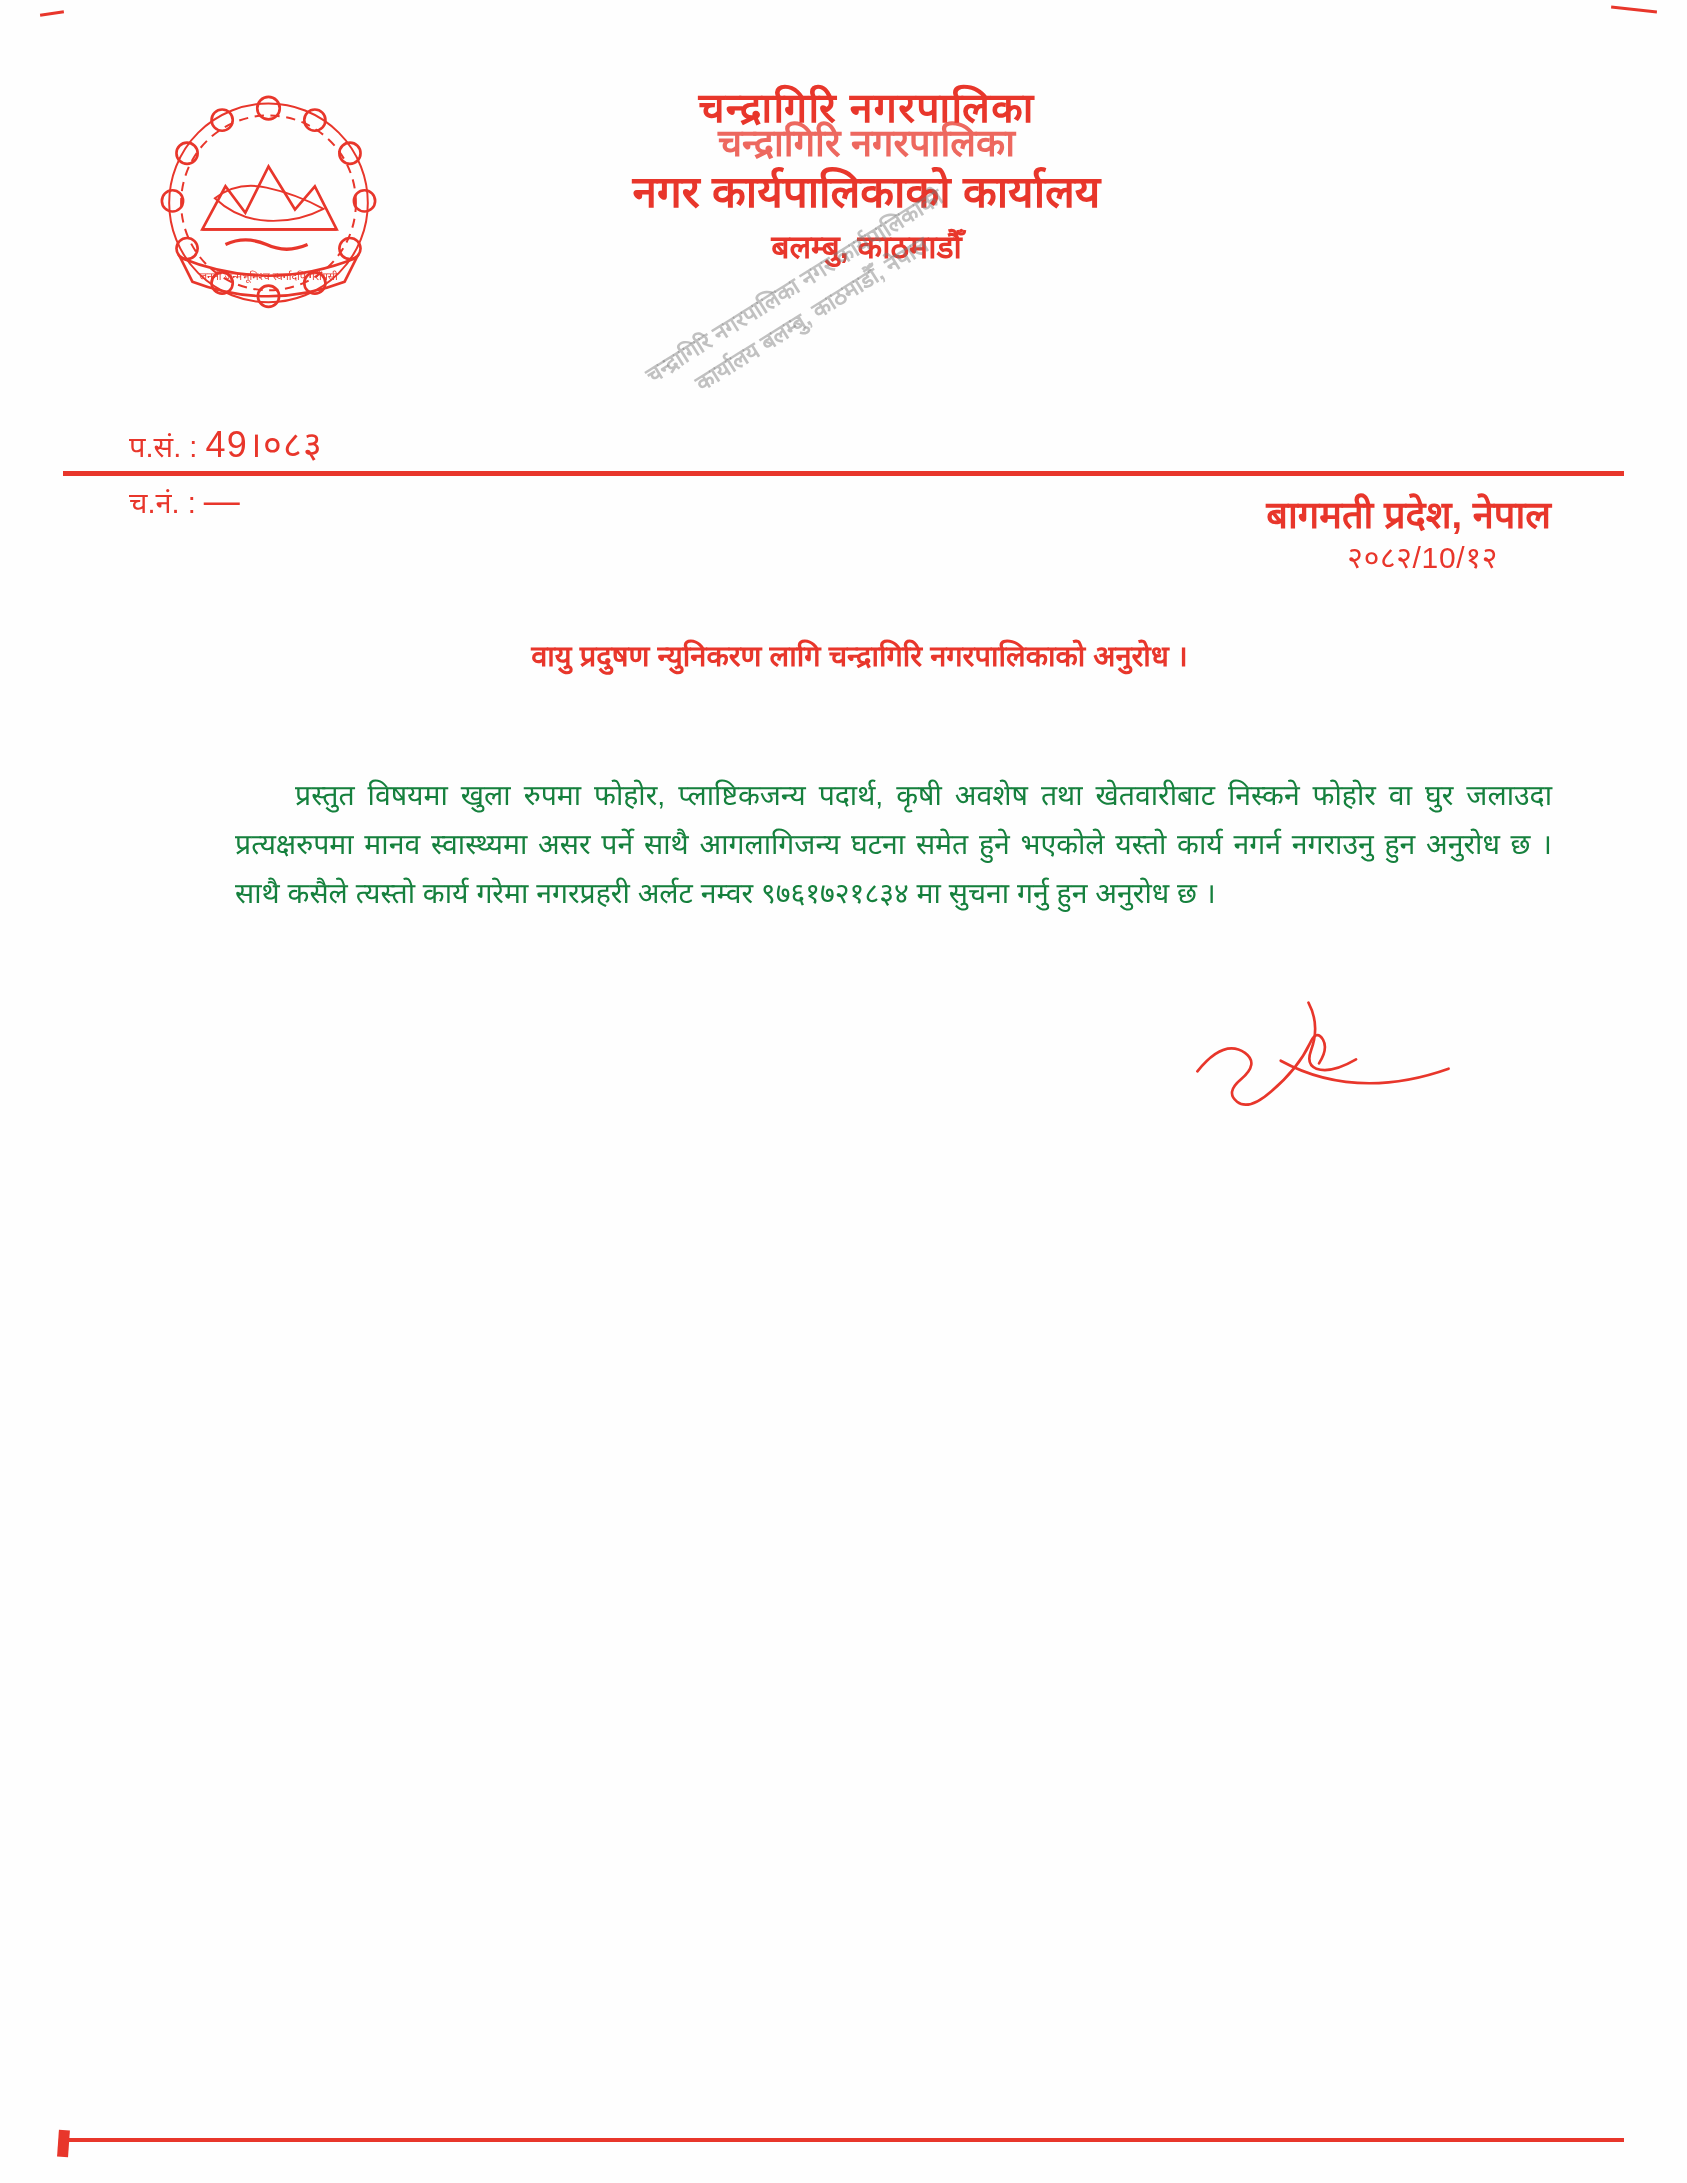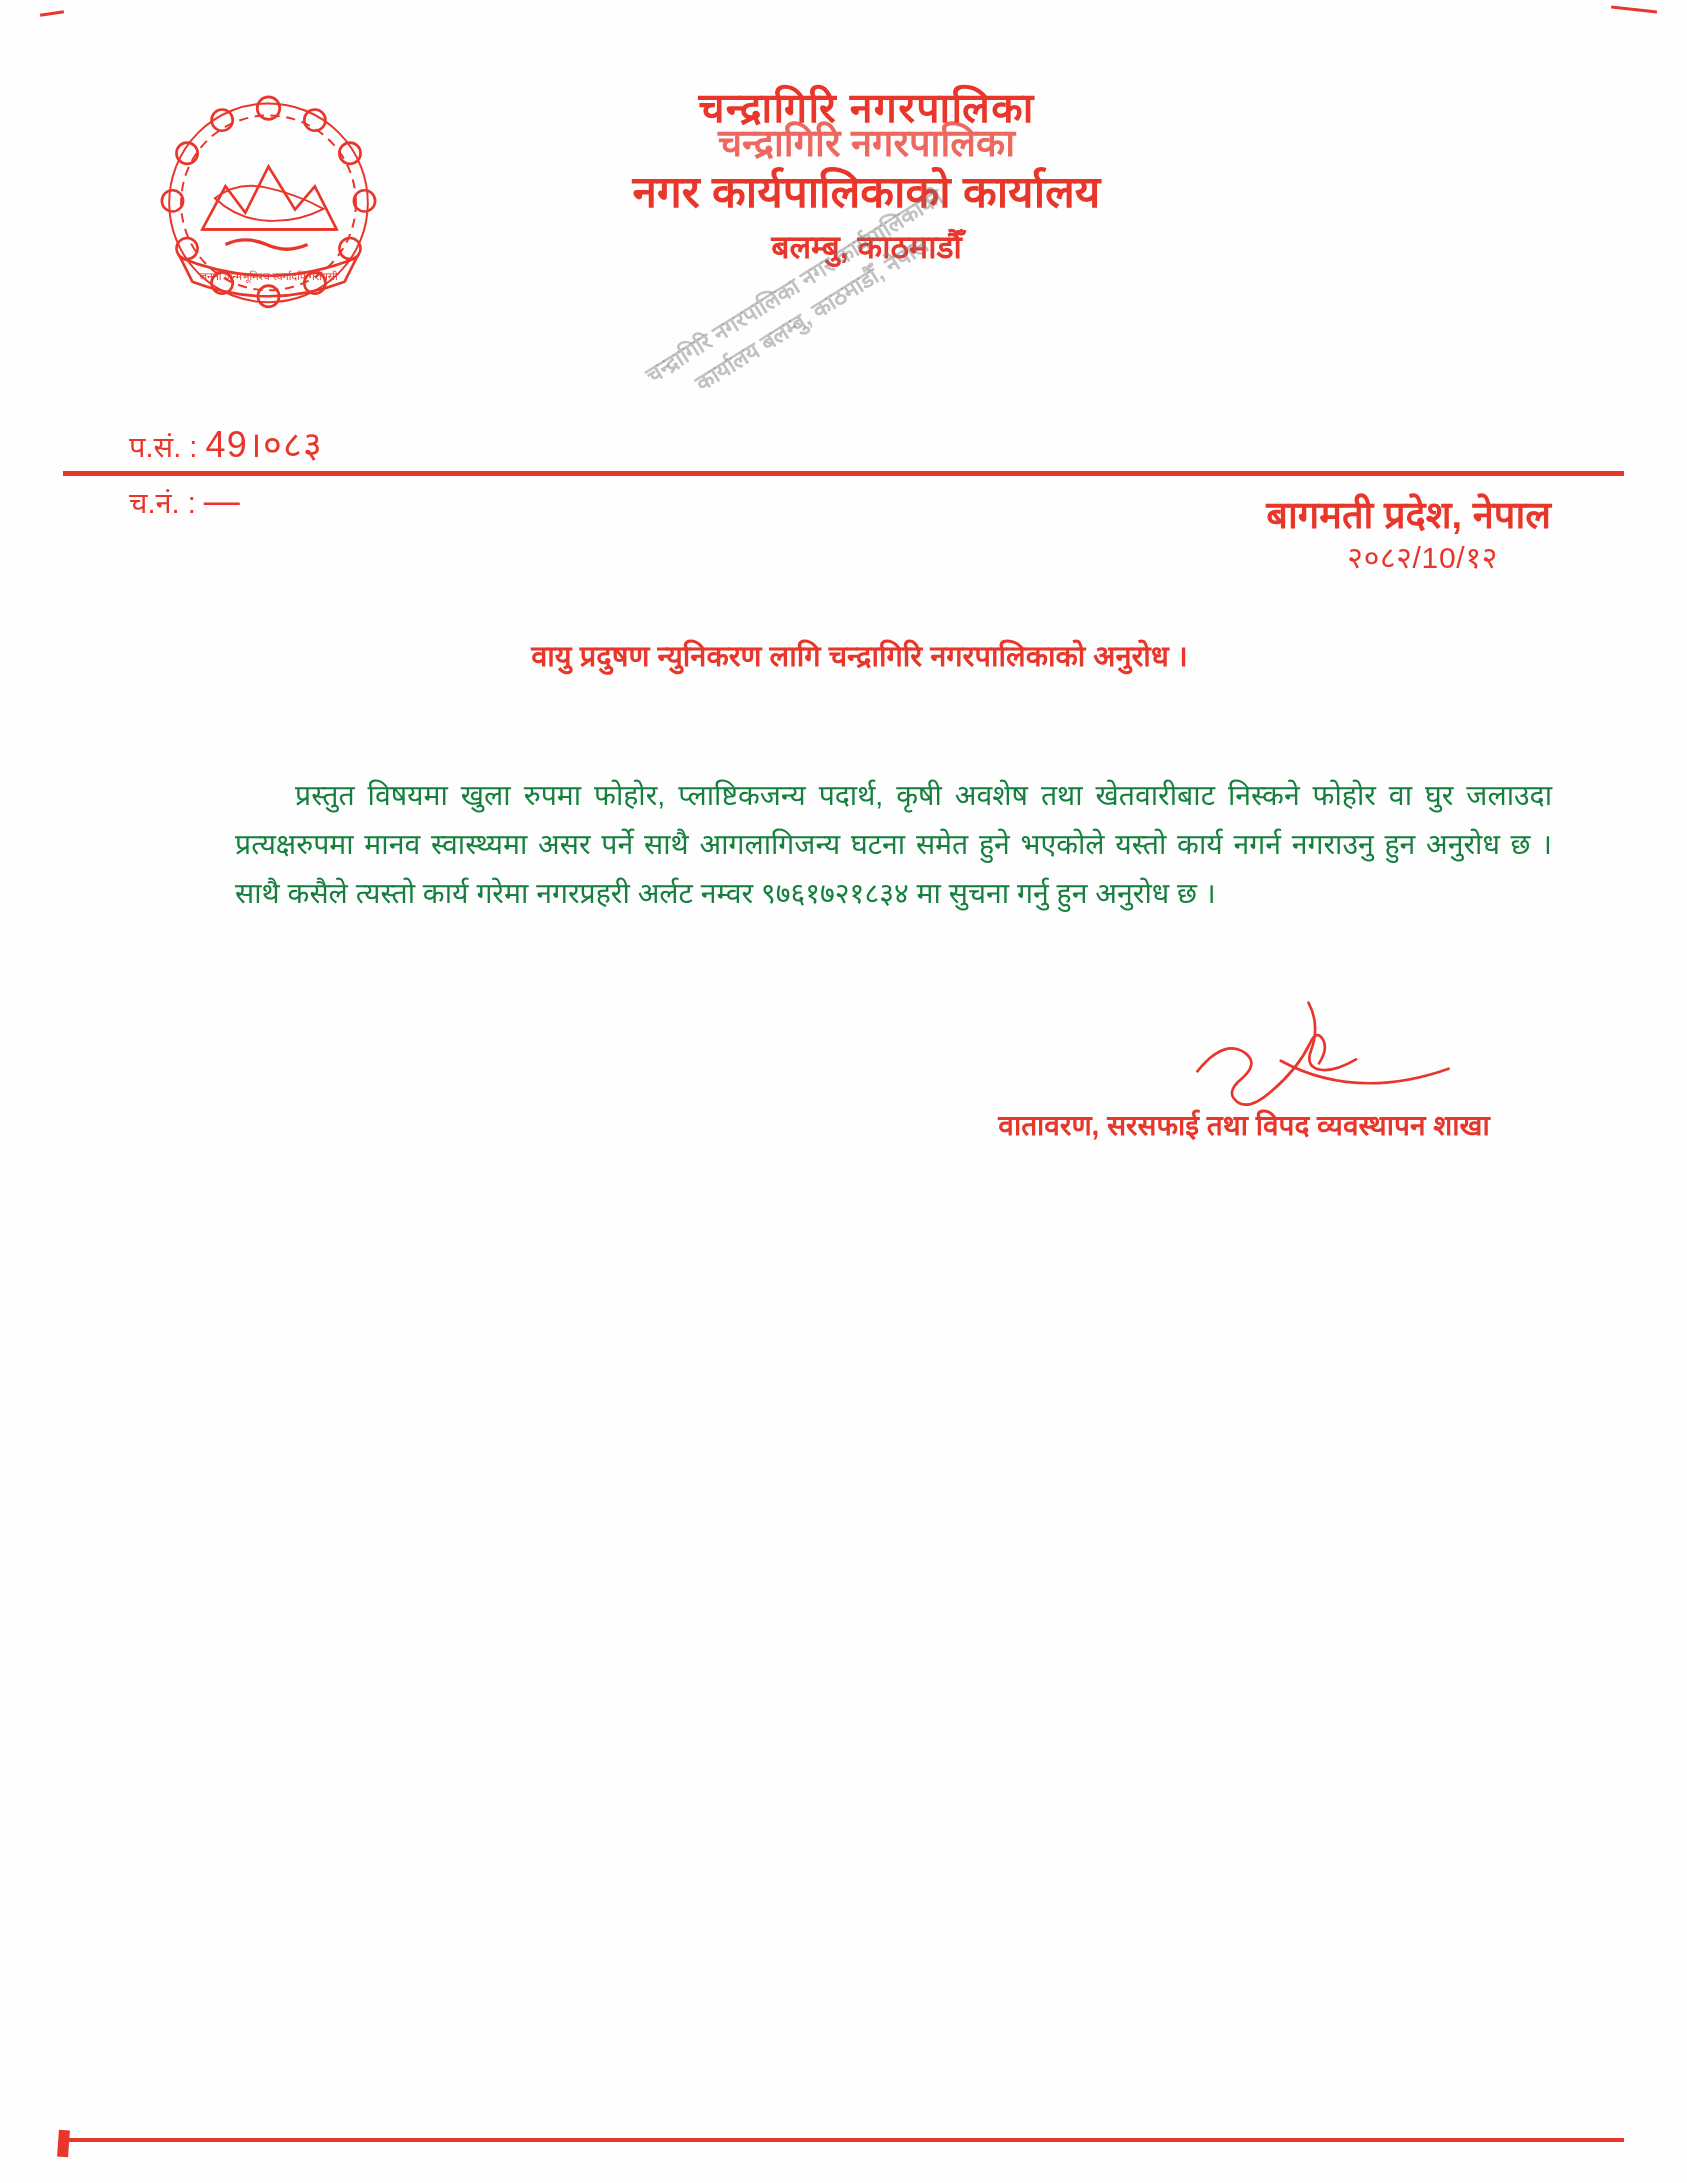--- a/index.html
+++ b/index.html
@@ -313,17 +313,16 @@
   <div class="signature">
     <svg width="278" height="119" viewBox="0 0 420 180" xmlns="http://www.w3.org/2000/svg">
       <g fill="none" stroke="#e8362b" stroke-width="4" stroke-linecap="round">
         <path d="M20 120 q40 -50 72 -28 q22 16 -6 40 q-24 20 -6 34 q18 14 52 -16 q40 -34 58 -72 q10 -22 20 -6 q8 14 -6 36"></path>
         <path d="M188 16 q18 34 4 72 q-8 22 8 28 q22 8 60 -14"></path>
         <path d="M146 104 q62 34 134 34 q58 0 120 -22"></path>
       </g>
     </svg>
   </div>
 
-  <div class="sign-caption">वातावरण, सरसफाई तथा विपद व्यवस्थापन शाखा</div>
 
   <div class="rule-bottom"></div>
 </div>
 
 
 </body></html>

